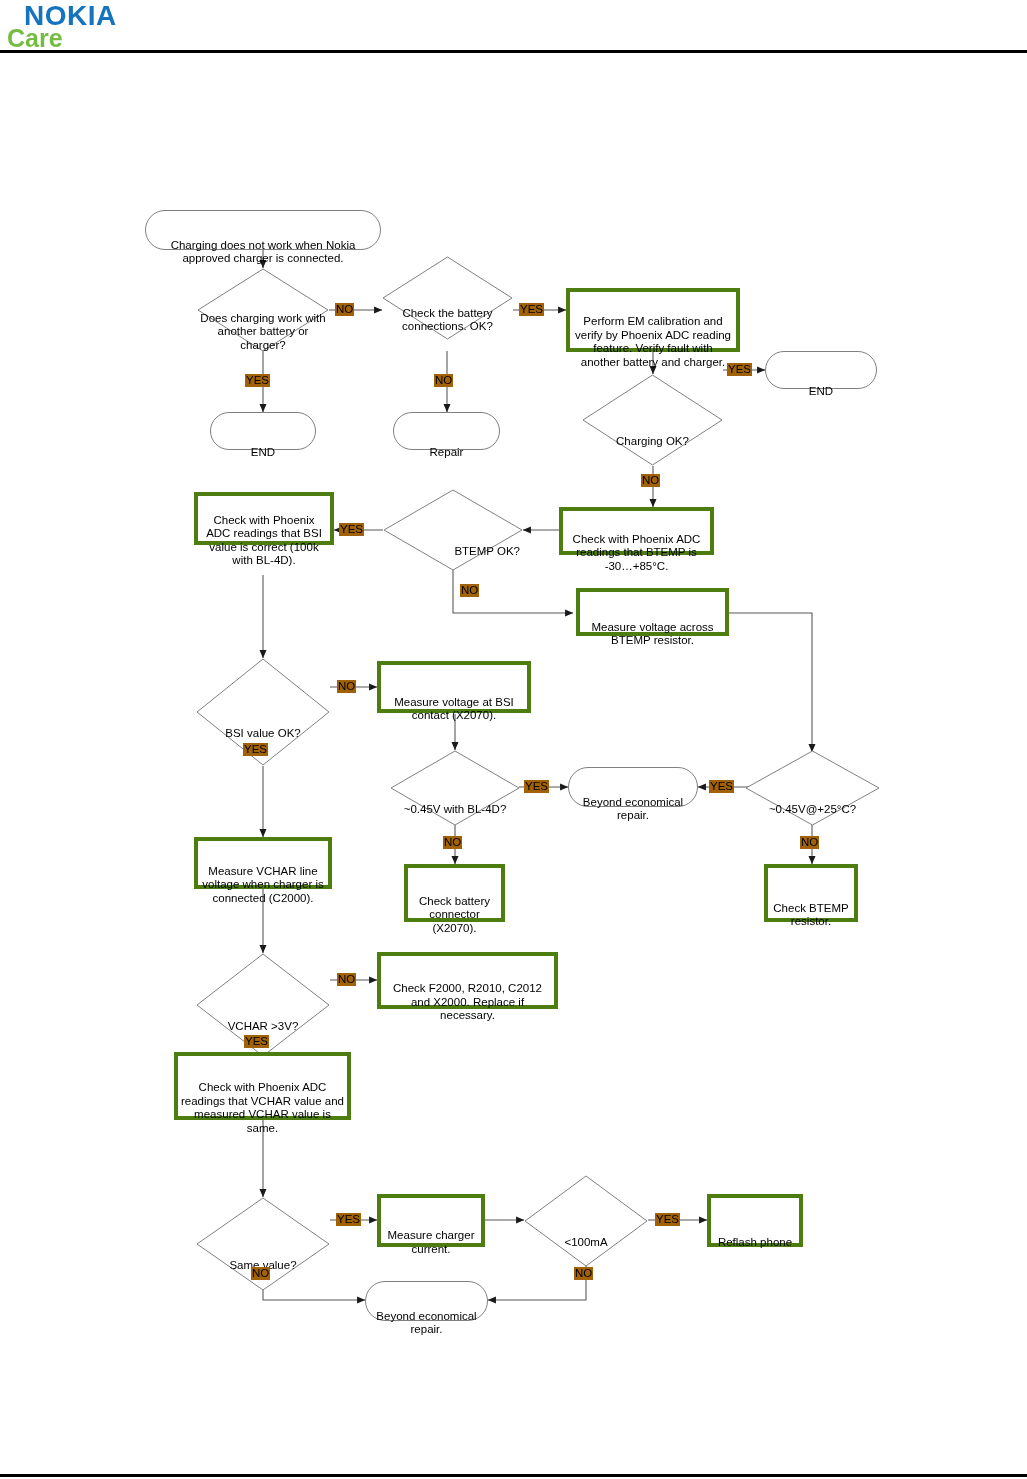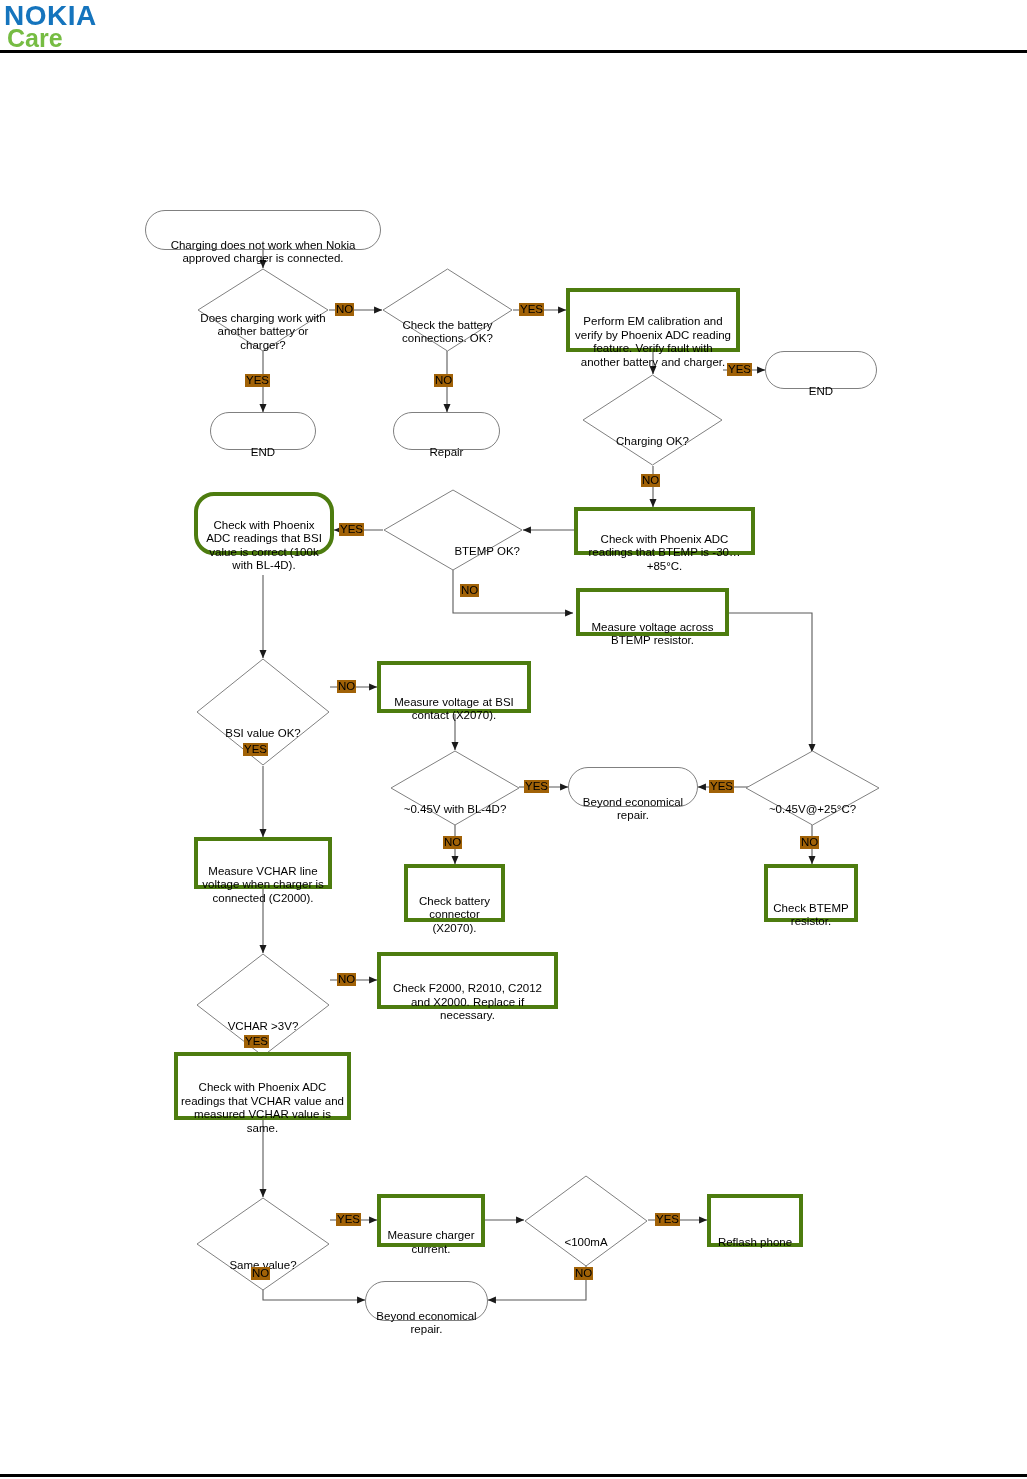--- a/index.html
+++ b/index.html
@@ -17,21 +17,21 @@
   }
 
   
   #page-header {
     position: absolute;
     left: 0; top: 0;
     width: 1027px; height: 52px;
   }
   #logo-nokia {
     position: absolute;
-    left: 4px; top: 2px;
+    left: 24px; top: 2px;
     font-size: 28px;
     font-weight: bold;
     letter-spacing: 0.5px;
     line-height: 28px;
   }
   #logo-care {
     position: absolute;
     left: 7px; top: 25px;
     font-size: 25px;
     font-weight: bold;
@@ -197,21 +197,21 @@
     <svg class="dshape" viewBox="0 0 132 84" preserveAspectRatio="none">
       <polygon points="66,1 131,42 66,83 1,42" fill="#ffffff" stroke="#808080" stroke-width="1"></polygon>
     </svg>
     <span class="txt" style="width:126px">Does charging work with another battery or charger?</span>
   </div>
 
   <div class="node pill" style="left:210px; top:360px; width:106px; height:38px;">
     <span class="txt">END</span>
   </div>
 
-  <div class="node diamond" style="left:382px; top:216px; width:131px; height:84px;">
+  <div class="node diamond" style="left:382px; top:204px; width:131px; height:84px;">
     <svg class="dshape" viewBox="0 0 131 84" preserveAspectRatio="none">
       <polygon points="65.5,1 130,42 65.5,83 1,42" fill="#ffffff" stroke="#808080" stroke-width="1"></polygon>
     </svg>
     <span class="txt" style="width:104px">Check the battery connections. OK?</span>
   </div>
 
   <div class="node pill" style="left:393px; top:360px; width:107px; height:38px;">
     <span class="txt">Repair</span>
   </div>
 
@@ -223,32 +223,32 @@
     <svg class="dshape" viewBox="0 0 141 92" preserveAspectRatio="none">
       <polygon points="70.5,1 140,46 70.5,91 1,46" fill="#ffffff" stroke="#808080" stroke-width="1"></polygon>
     </svg>
     <span class="txt">Charging OK?</span>
   </div>
 
   <div class="node pill" style="left:765px; top:299px; width:112px; height:38px;">
     <span class="txt">END</span>
   </div>
 
-  <div class="node rect" style="left:574px; top:455px; width:181px; height:48px;">
+  <div class="node rect" style="left:559px; top:455px; width:155px; height:48px;">
     <span class="txt">Check with Phoenix ADC readings that BTEMP is -30…+85°C.</span>
   </div>
 
   <div class="node diamond" style="left:383px; top:437px; width:140px; height:82px;justify-content:flex-end;">
     <svg class="dshape" viewBox="0 0 140 82" preserveAspectRatio="none">
       <polygon points="70,1 139,41 70,81 1,41" fill="#ffffff" stroke="#808080" stroke-width="1"></polygon>
     </svg>
     <span class="txt">BTEMP OK?</span>
   </div>
 
-  <div class="node rect" style="left:194px; top:440px; width:140px; height:63px;border-radius:20px;">
+  <div class="node rect" style="left:194px; top:440px; width:140px; height:53px;">
     <span class="txt">Check with Phoenix ADC readings that BSI value is correct (100k with BL-4D).</span>
   </div>
 
   <div class="node rect" style="left:576px; top:536px; width:153px; height:48px;">
     <span class="txt">Measure voltage across BTEMP resistor.</span>
   </div>
 
   <div class="node diamond" style="left:196px; top:606px; width:134px; height:108px;">
     <svg class="dshape" viewBox="0 0 134 108" preserveAspectRatio="none">
       <polygon points="67,1 133,54 67,107 1,54" fill="#ffffff" stroke="#808080" stroke-width="1"></polygon>

